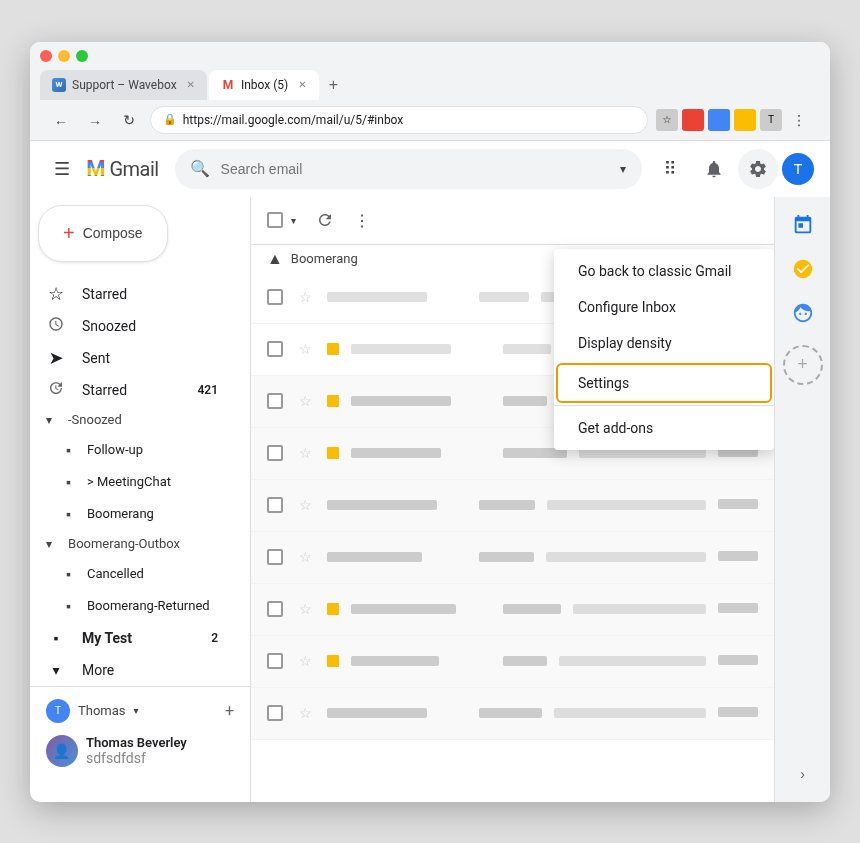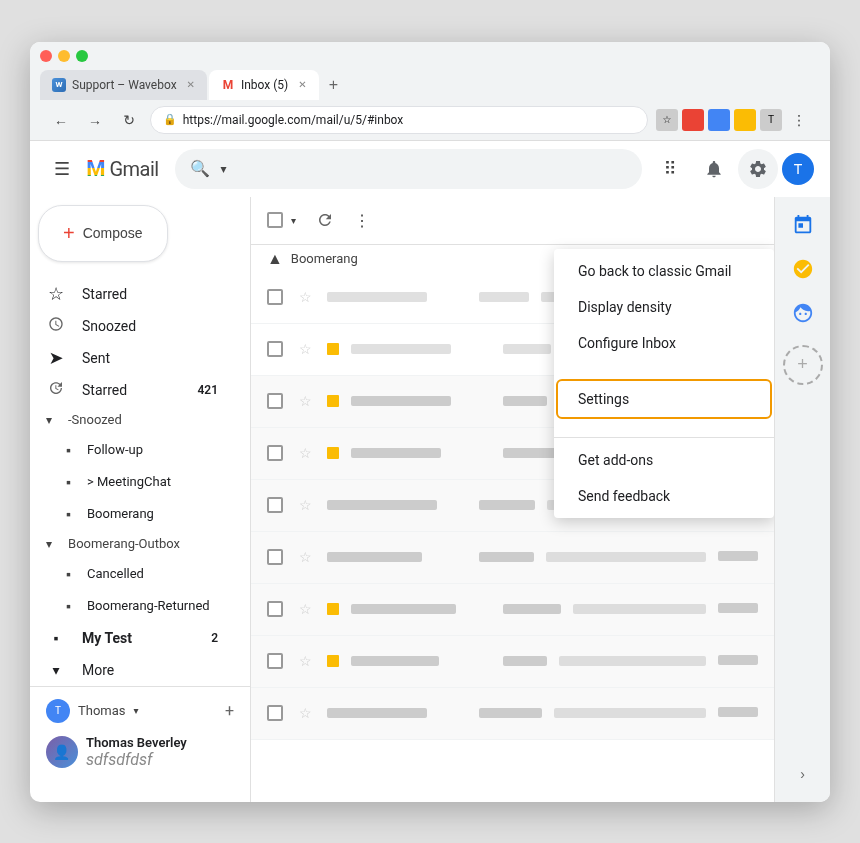--- a/index.html
+++ b/index.html
@@ -365,21 +365,21 @@
       border-radius: 50%;
       background: linear-gradient(135deg, #7b5ea7, #4a90d9);
       display: flex;
       align-items: center;
       justify-content: center;
       font-size: 14px;
       color: #fff;
     }
     .account-info { font-size: 12px; }
     .account-name { font-weight: 600; color: #202124; font-size: 13px; }
-    .account-email { color: #888; font-size: 16px; font-style: italic; }
+    .account-email { color: #888; font-size: 14px; }
     .sidebar-bottom-icons {
       display: flex;
       align-items: center;
       gap: 16px;
       padding: 8px 0;
     }
     
     .main-content {
       flex: 1;
       display: flex;
@@ -561,21 +561,21 @@
       padding: 10px 24px;
       font-size: 14px;
       color: #202124;
       cursor: pointer;
       display: block;
       white-space: nowrap;
     }
     .settings-dropdown-item.highlighted {
       outline: 2px solid #F29900;
       border-radius: 4px;
-      margin: 20px 4px;
+      margin: 4px 4px;
       padding: 10px 20px;
     }
     .settings-dropdown-divider {
       height: 1px;
       background: #e0e0e0;
       margin: 4px 0;
     }
   </style>
 </head>
 <body>
@@ -623,20 +623,21 @@
   <div class="gmail-app">
 
     <div class="gmail-header">
       <button class="hamburger-btn">☰</button>
       <div class="gmail-logo">
         <span style="font-size:22px; font-weight:700; background: linear-gradient(to bottom, #EA4335 25%, #4285F4 25%, #4285F4 50%, #FBBC05 50%, #FBBC05 75%, #34A853 75%); -webkit-background-clip: text; -webkit-text-fill-color: transparent; background-clip: text;">M</span>
         <span class="gmail-logo-text">Gmail</span>
       </div>
       <div class="search-bar">
         <span class="search-icon">🔍</span>
+        <input class="search-input" type="text" placeholder="Search email" style="">
         <span class="search-dropdown-arrow">▾</span>
       </div>
       <div class="header-actions">
         <button class="header-icon-btn">⠿</button>
         <button class="header-icon-btn">
           <svg width="20" height="20" viewBox="0 0 24 24" fill="#5f6368">
               <path d="M12 22c1.1 0 2-.9 2-2h-4c0 1.1.9 2 2 2zm6-6v-5c0-3.07-1.64-5.64-4.5-6.32V4c0-.83-.67-1.5-1.5-1.5s-1.5.67-1.5 1.5v.68C7.63 5.36 6 7.92 6 11v5l-2 2v1h16v-1l-2-2z"></path>
             </svg>
         </button>
         <button class="header-icon-btn settings-active">
@@ -889,26 +890,25 @@
             <div class="email-preview">
               <span class="redacted" style="width:72px; background:#ccc"></span>
               <span class="redacted" style="width:175px; background:#ddd; margin-left:8px"></span>
             </div>
             <span class="email-time"><span class="redacted redacted-time" style="background:#ccc"></span></span>
           </div>
         </div>
 
         <div class="settings-dropdown">
           <div class="settings-dropdown-item">Go back to classic Gmail</div>
+          <div class="settings-dropdown-item">Configure Inbox</div>
           <div class="settings-dropdown-item">Display density</div>
-          <div class="settings-dropdown-item">Configure Inbox</div>
           <div class="settings-dropdown-item highlighted">Settings</div>
           <div class="settings-dropdown-divider"></div>
           <div class="settings-dropdown-item">Get add-ons</div>
-          <div class="settings-dropdown-item">Send feedback</div>
         </div>
       </div>
 
       <div class="right-sidebar">
         <button class="right-sidebar-btn" style="color:#1a73e8;">
           <svg width="22" height="22" viewBox="0 0 24 24" fill="#1a73e8">
               <path d="M19 3h-1V1h-2v2H8V1H6v2H5c-1.11 0-1.99.9-1.99 2L3 19c0 1.1.89 2 2 2h14c1.1 0 2-.9 2-2V5c0-1.1-.9-2-2-2zm0 16H5V8h14v11zM7 10h5v5H7z"></path>
             </svg>
         </button>
         <button class="right-sidebar-btn" style="color:#FBBC04;">

